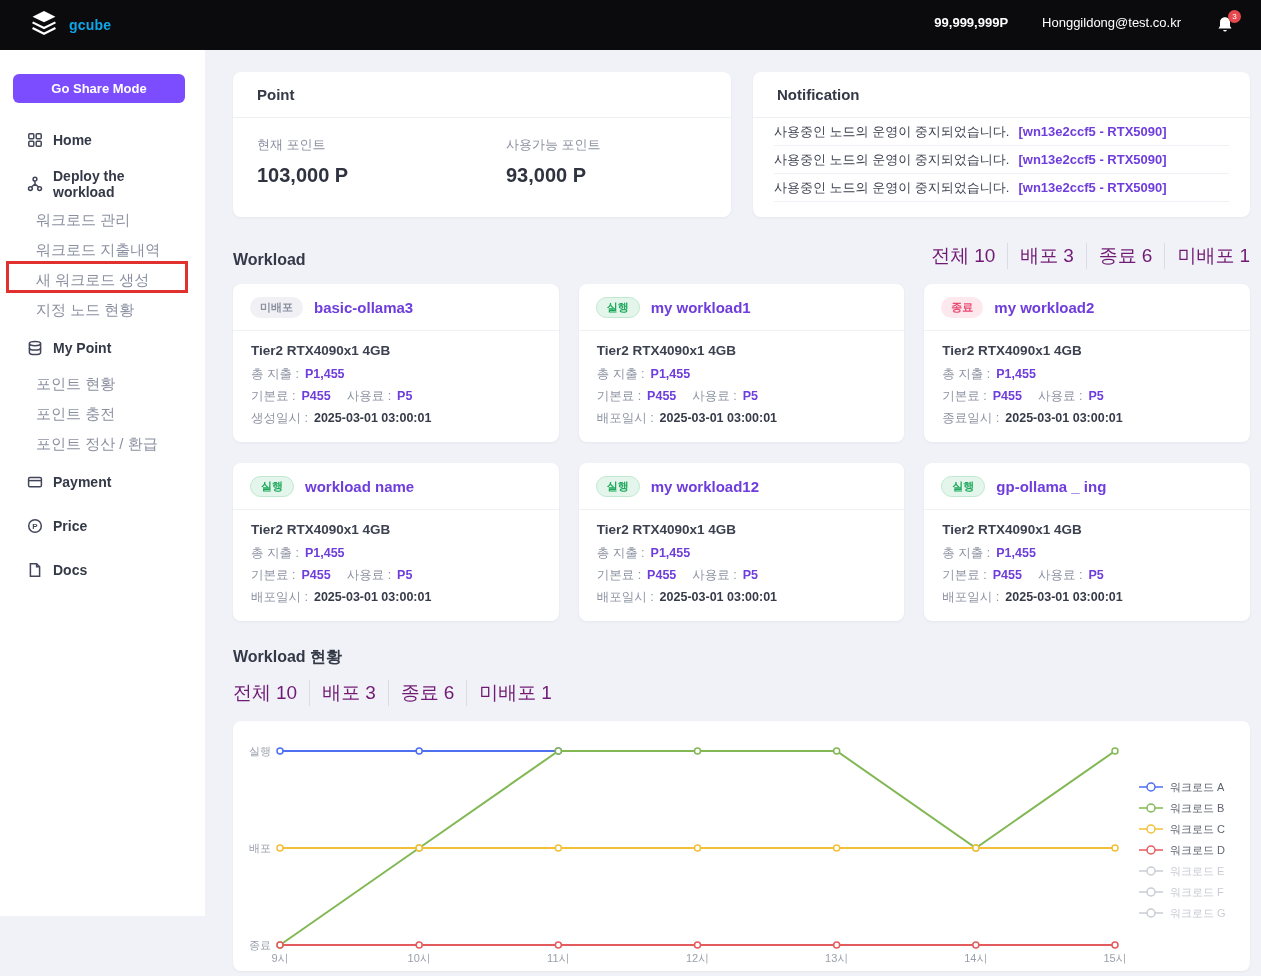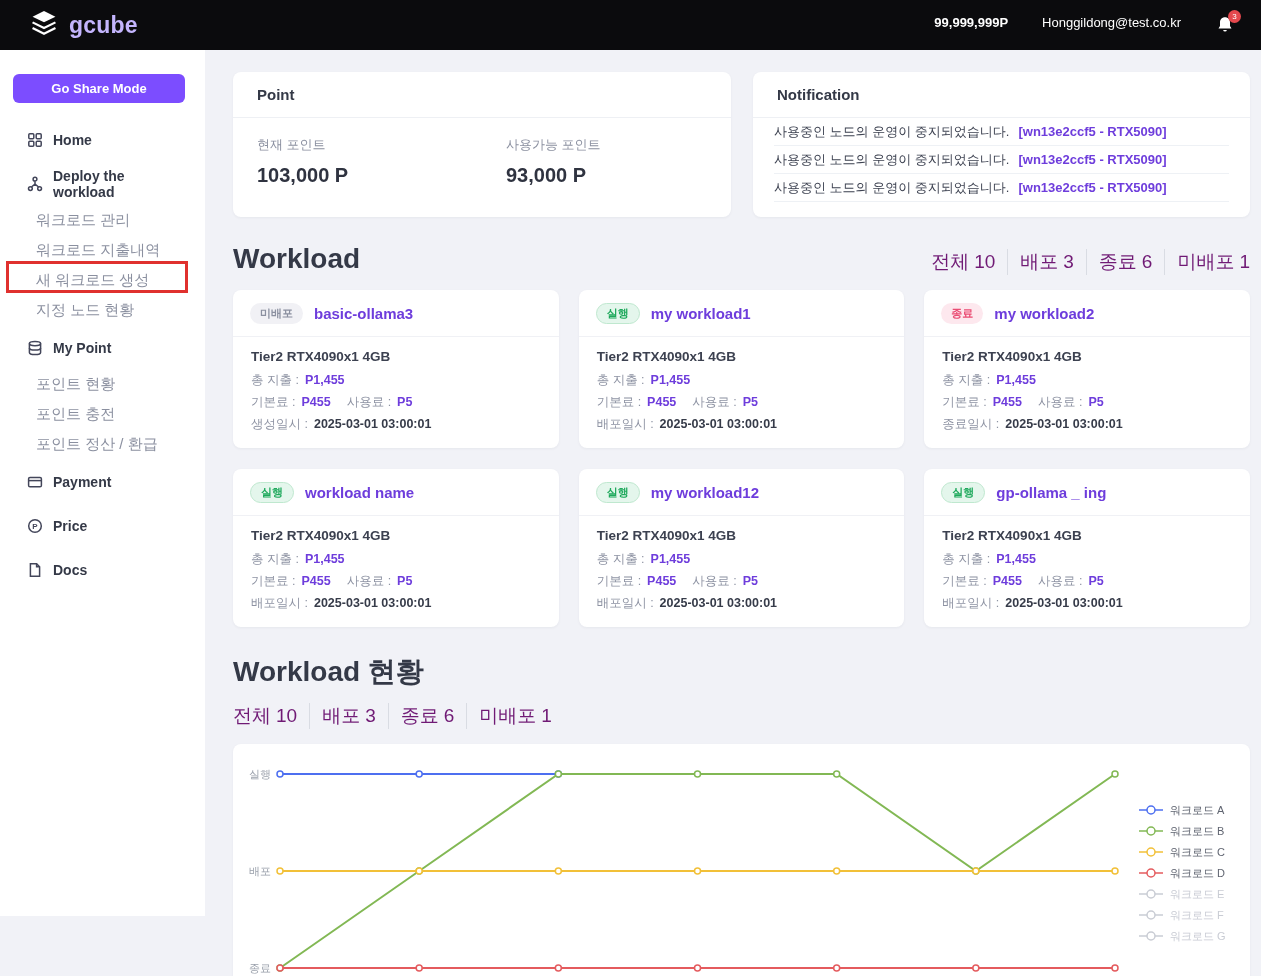--- a/index.html
+++ b/index.html
@@ -13,21 +13,21 @@
     --running:#1fa95c; --running-bg:#e4f6ec;
     --ended:#ea4d74; --ended-bg:#fde8ee;
     --undeployed:#8b90a0; --undeployed-bg:#f1f1f5;
     --annotation:#e0312e; --topbar-bg:#0b0b0d;
   }
   
   .topbar{ position:absolute; top:0; left:0; width:1261px; height:50px;
     background:var(--topbar-bg); display:flex; align-items:center;
     justify-content:space-between; padding:0 26px 0 28px; z-index:5; }
   .brand{ display:flex; align-items:center; gap:9px; cursor:pointer; }
-  .brand-name{ color:#c4b5fd; font-size:23px; font-weight:700; letter-spacing:.2px; }
+  .brand-name{ color:#0ea5e9; font-size:14px; font-weight:700; letter-spacing:.2px; }
   .topbar-right{ display:flex; gap:34px; color:#fff; font-size:13px; }
   .tb-points{ font-weight:700; }
   .bell{ position:relative; display:inline-flex; cursor:pointer; }
   .bell-badge{ position:absolute; top:-5px; right:-6px; min-width:13px; height:13px;
     background:#e5484d; color:#fff; font-size:8px; border-radius:7px;
     display:flex; align-items:center; justify-content:center; padding:0 2px; }
   
   .sidebar{ position:absolute; top:50px; left:0; width:205px; height:866px;
     background:#fff; z-index:4; }
   .share-btn{ display:block; margin:24px 16px 20px 13px; width:172px; height:29px;
@@ -58,21 +58,21 @@
   .pt-label{ font-size:13px; color:#8b90a0; margin-bottom:10px; }
   .pt-value{ font-size:20px; font-weight:700; color:#2f3340; }
   
   .ntf-card{ width:497px; height:145px; }
   .ntf-row{ display:flex; align-items:center; height:28px; margin:0 21px;
     border-bottom:1px solid #eef1f5; font-size:13px; color:#3c4150; }
   .ntf-link{ margin-left:9px; color:var(--accent); font-weight:700; cursor:pointer; white-space:nowrap; }
   
   .sec-head{ display:flex; align-items:flex-end; justify-content:space-between;
     margin-top:26px; width:1017px; }
-  .sec-title{ font-size:28px; font-weight:700; color:#343947; }
+  .sec-title{ font-size:16px; font-weight:700; color:#343947; }
   .statgroup{ display:flex; align-items:center; font-size:19px; color:#701a75; }
   .statgroup .stat{ padding:0 12px; border-left:1px solid #d9dce3; white-space:nowrap; cursor:pointer; }
   .statgroup .stat:first-child{ border-left:none; padding-left:0; }
   .statgroup.right .stat:last-child{ padding-right:0; }
   .stat .num{ margin-left:5px; }
   
   .wl-grid{ margin-top:15px; width:1017px; display:grid;
     grid-template-columns:repeat(3,1fr); gap:21px 20px; }
   .wl-card{ height:158px; cursor:pointer; }
   .wl-head{ display:flex; align-items:center; gap:11px; height:47px;

